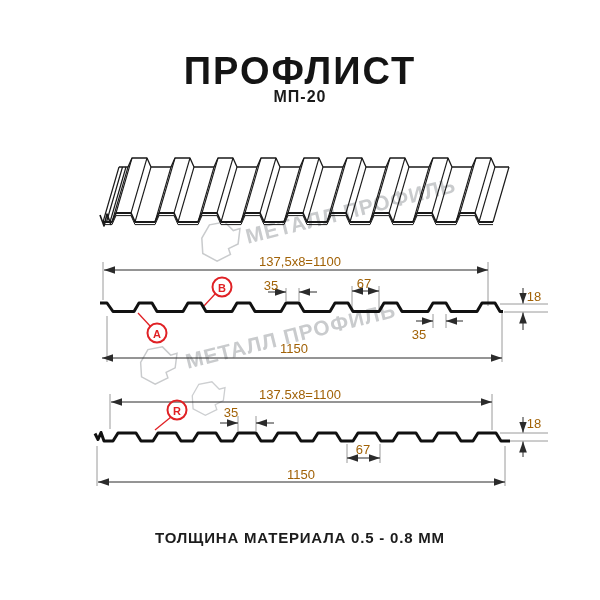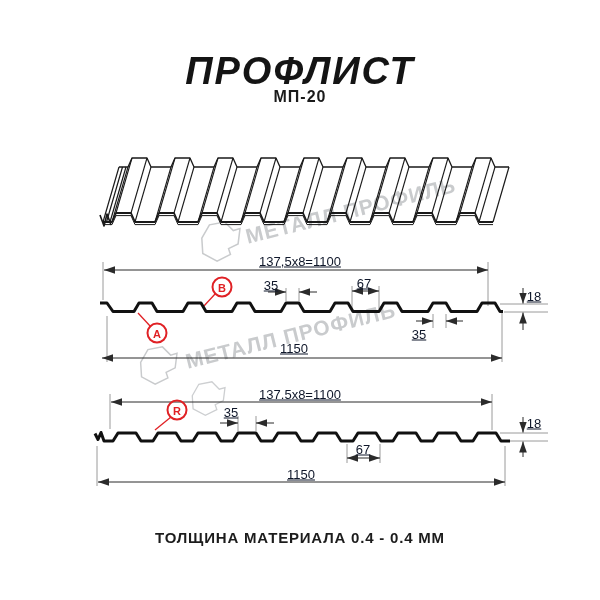--- a/index.html
+++ b/index.html
@@ -1,25 +1,25 @@
 <!DOCTYPE html>
 <html><head>
 <meta charset="utf-8">
 <style>
   html,body{margin:0;padding:0;background:#fff;}
   .stage{position:relative;width:600px;height:600px;background:#fff;overflow:hidden;
          font-family:"Liberation Sans",sans-serif;color:#141414;}
   .title{position:absolute;left:0;top:50px;width:100%;text-align:center;
-         font-size:38px;font-weight:bold;letter-spacing:2px;color:#141414;z-index:4;font-style:italic;}
+         font-size:38px;font-weight:bold;letter-spacing:2px;color:#141414;z-index:4;}
   .subtitle{position:absolute;left:0;top:88px;width:100%;text-align:center;
          font-size:16px;font-weight:bold;letter-spacing:1px;color:#1a1a1a;z-index:4;}
   .footer{position:absolute;left:0;top:529px;width:100%;text-align:center;
          font-size:15px;font-weight:bold;letter-spacing:.8px;color:#1c1c1c;z-index:4;}
-  .lbl{position:absolute;transform:translate(-50%,-50%);font-size:13px;color:#0f172a;
-       white-space:nowrap;z-index:3;text-decoration:underline;}
+  .lbl{position:absolute;transform:translate(-50%,-50%);font-size:13px;color:#a16207;
+       white-space:nowrap;z-index:3;}
   .badge{position:absolute;width:17px;height:17px;border:2px solid #e02125;border-radius:50%;
          color:#e02125;font-size:11px;font-weight:bold;display:flex;align-items:center;
          justify-content:center;transform:translate(-50%,-50%);z-index:3;background:transparent;}
   .wm-text{position:absolute;color:#c9cbcd;font-weight:bold;font-size:21px;letter-spacing:1px;
          transform:rotate(-14deg);transform-origin:left center;white-space:nowrap;z-index:1;}
   .wm-logo{position:absolute;z-index:1;}
   #draw{position:absolute;left:0;top:0;z-index:2;}
 </style>
 </head>
 <body>
@@ -163,14 +163,14 @@
   <span class="badge" style="left:222px;top:287px">В</span>
   <span class="badge" style="left:157px;top:333px">А</span>
 
   <span class="lbl" style="left:300px;top:394px">137.5x8=1100</span>
   <span class="lbl" style="left:231px;top:412px">35</span>
   <span class="lbl" style="left:363px;top:449px">67</span>
   <span class="lbl" style="left:534px;top:423px">18</span>
   <span class="lbl" style="left:301px;top:474px">1150</span>
   <span class="badge" style="left:177px;top:410px">R</span>
 
-  <div class="footer">ТОЛЩИНА МАТЕРИАЛА 0.4 - 0.4 ММ</div>
+  <div class="footer">ТОЛЩИНА МАТЕРИАЛА 0.5 - 0.8 ММ</div>
 </div>
 
 </body></html>

